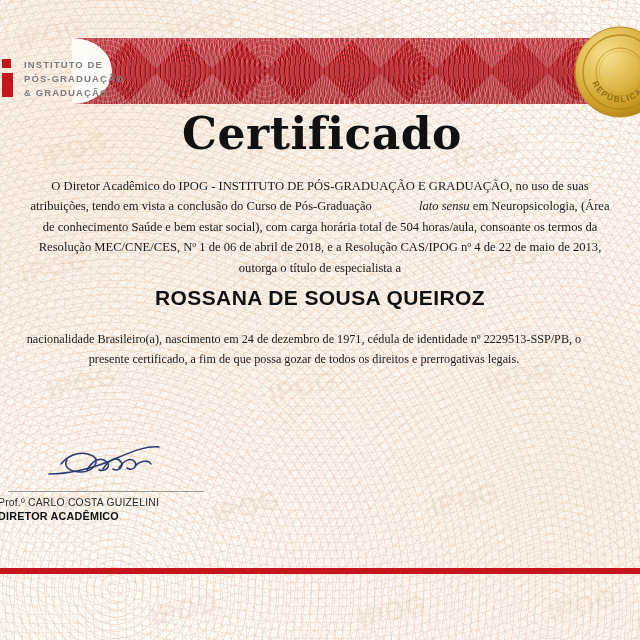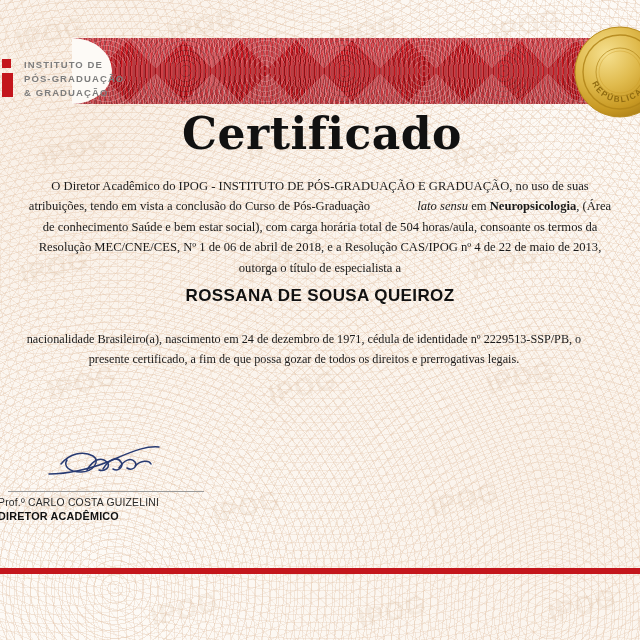--- a/index.html
+++ b/index.html
@@ -168,31 +168,31 @@
     position: absolute;
     left: 26px;
     width: 588px;
     top: 176px;
     text-align: center;
     font-family: "Liberation Serif", serif;
     font-size: 12.6px;
     line-height: 1.62;
     color: #1a1a1a;
   }
-  .body-para b { font-weight: 700; }
+  .body-para b { font-weight: 400; }
   .body-para i { font-style: italic; margin-left: 44px; }
 
   .recipient {
     position: absolute;
     left: 0; right: 0;
     top: 286px;
     text-align: center;
     font-family: "Liberation Sans", sans-serif;
     font-weight: 700;
-    font-size: 17px;
+    font-size: 21px;
     letter-spacing: 0.4px;
     color: #111;
   }
 
   .sub-para {
     position: absolute;
     left: 10px;
     width: 588px;
     top: 330px;
     text-align: center;

